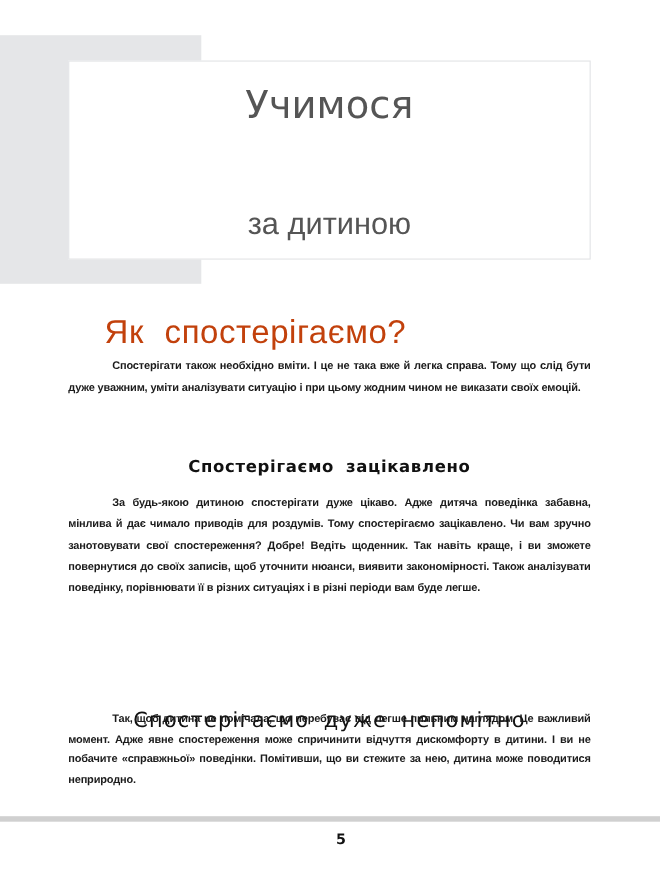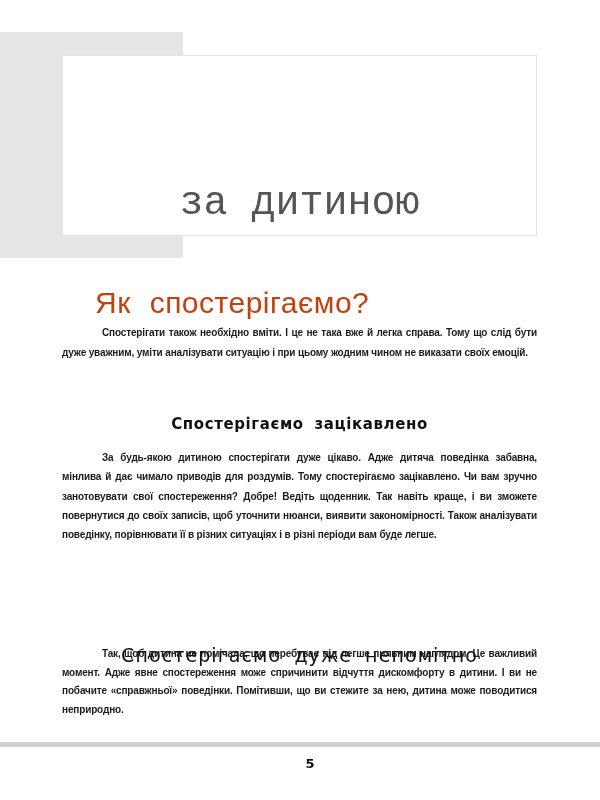--- a/index.html
+++ b/index.html
@@ -23,21 +23,21 @@
     font-family: "DejaVu Sans", sans-serif; font-size: 35px; line-height: 40px;
     letter-spacing: 0px;
   }
   .t2 {
     position: absolute; left: 0; right: 0; top: 50px;
     font-family: "DejaVu Sans", sans-serif; font-size: 64px; line-height: 76px;
     letter-spacing: -1.5px;
   }
   .t3 {
     position: absolute; left: 0; right: 0; top: 128px;
-    font-family: Liberation Mono, monospace; font-size: 40px; line-height: 40px;
+    font-family: Liberation Sans, sans-serif; font-size: 28px; line-height: 40px;
   }
   .h1 {
     position: absolute; left: 95px; top: 283px; width: 420px;
     font-family: Liberation Sans, sans-serif; font-size: 30px; line-height: 40px;
     color: #c2410c; letter-spacing: 0.5px; word-spacing: 10px;
   }
   .para {
     position: absolute; left: 62px; width: 475px;
     font-family: "Liberation Sans", sans-serif; font-size: 10px;
     text-align: justify; text-indent: 40px; color: #1b1b1b;
@@ -60,20 +60,21 @@
     position: absolute; left: 290px; top: 756px; width: 40px; text-align: center;
     font-family: "DejaVu Sans", sans-serif; font-size: 13px; font-weight: bold; color: #111;
   }
 </style>
 </head>
 <body>
 
 <div class="gray-block"></div>
 
 <div class="title-box">
+  <div class="t1">Учимося</div>
   <div class="t3">за дитиною</div>
 </div>
 
 <div class="h1">Як спостерігаємо?</div>
 <p class="para p1" style="margin:0">Спостерігати також необхідно вміти. І це не така вже й легка справа. Тому що слід бути дуже уважним, уміти аналізувати ситуацію і при цьому жодним чином не виказати своїх емоцій.</p>
 
 <div class="h2 h2a">Спостерігаємо зацікавлено</div>
 <p class="para p2" style="margin:0">За будь-якою дитиною спостерігати дуже цікаво. Адже дитяча поведінка забавна, мінлива й дає чимало приводів для роздумів. Тому спостерігаємо зацікавлено. Чи вам зручно занотовувати свої спостереження? Добре! Ведіть щоденник. Так навіть краще, і ви зможете повернутися до своїх записів, щоб уточнити нюанси, виявити закономірності. Також аналізувати поведінку, порівнювати її в різних ситуаціях і в різні періоди вам буде легше.</p>
 
 <div class="h2 h2b">Спостерігаємо дуже непомітно</div>

